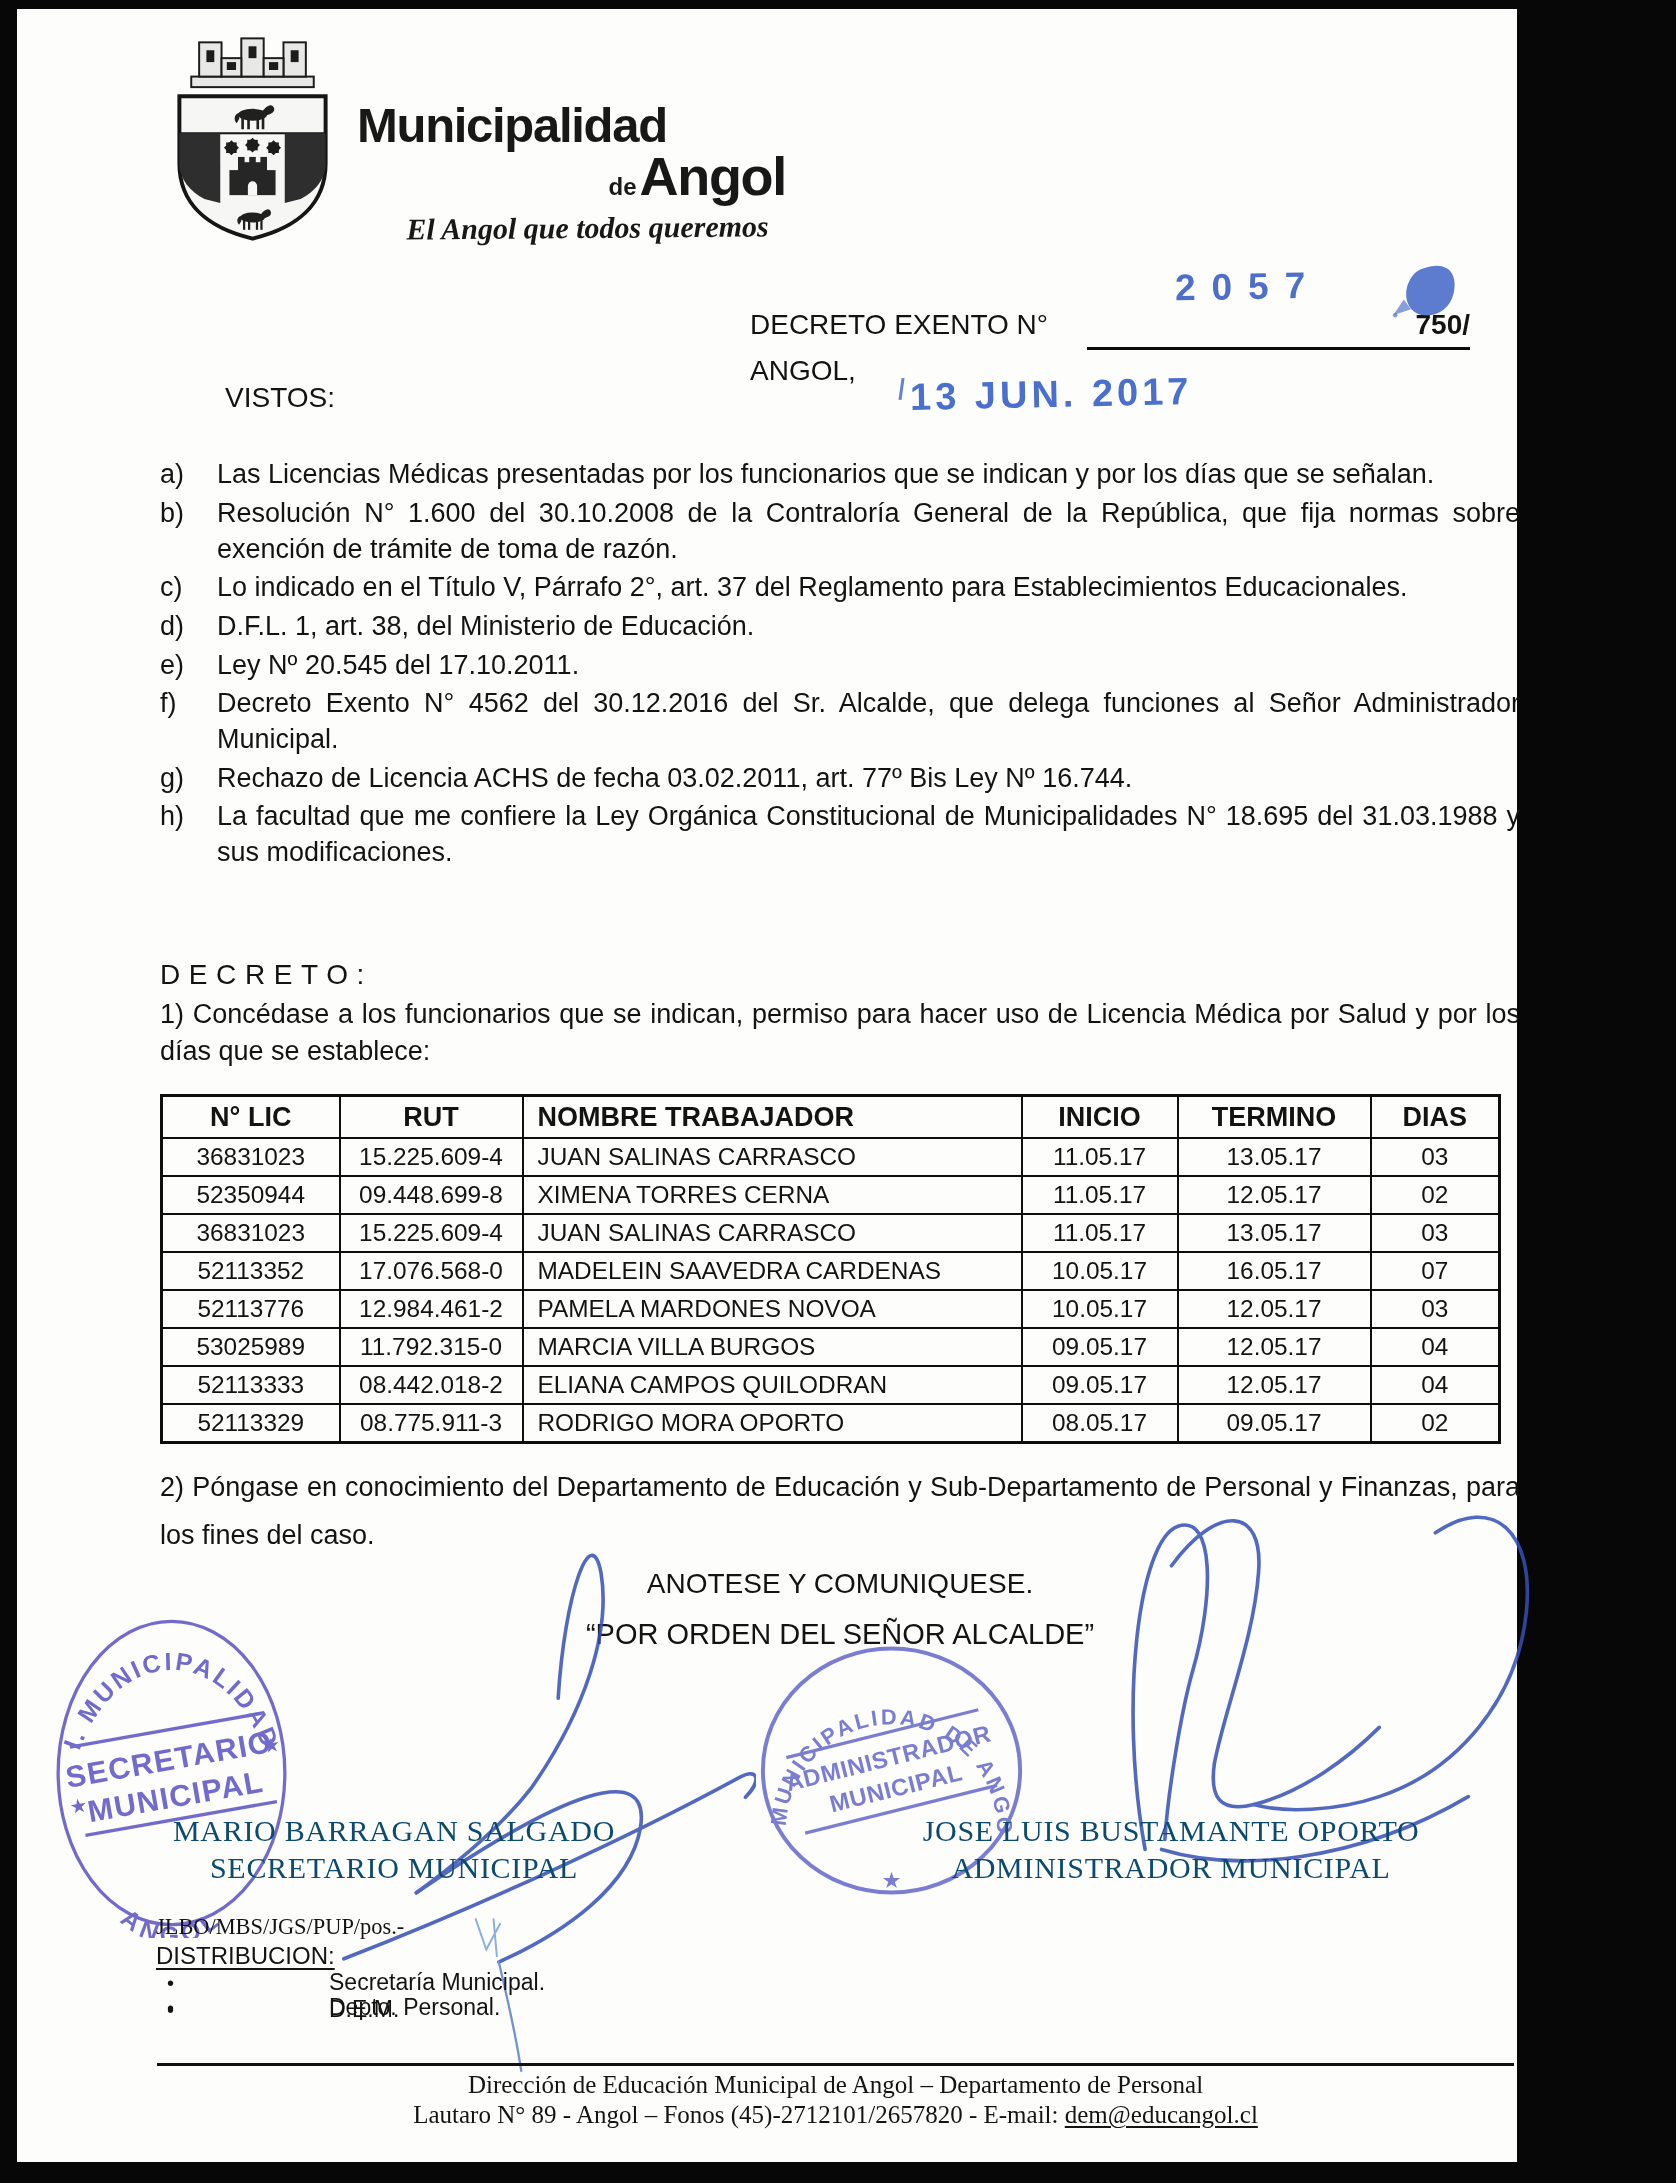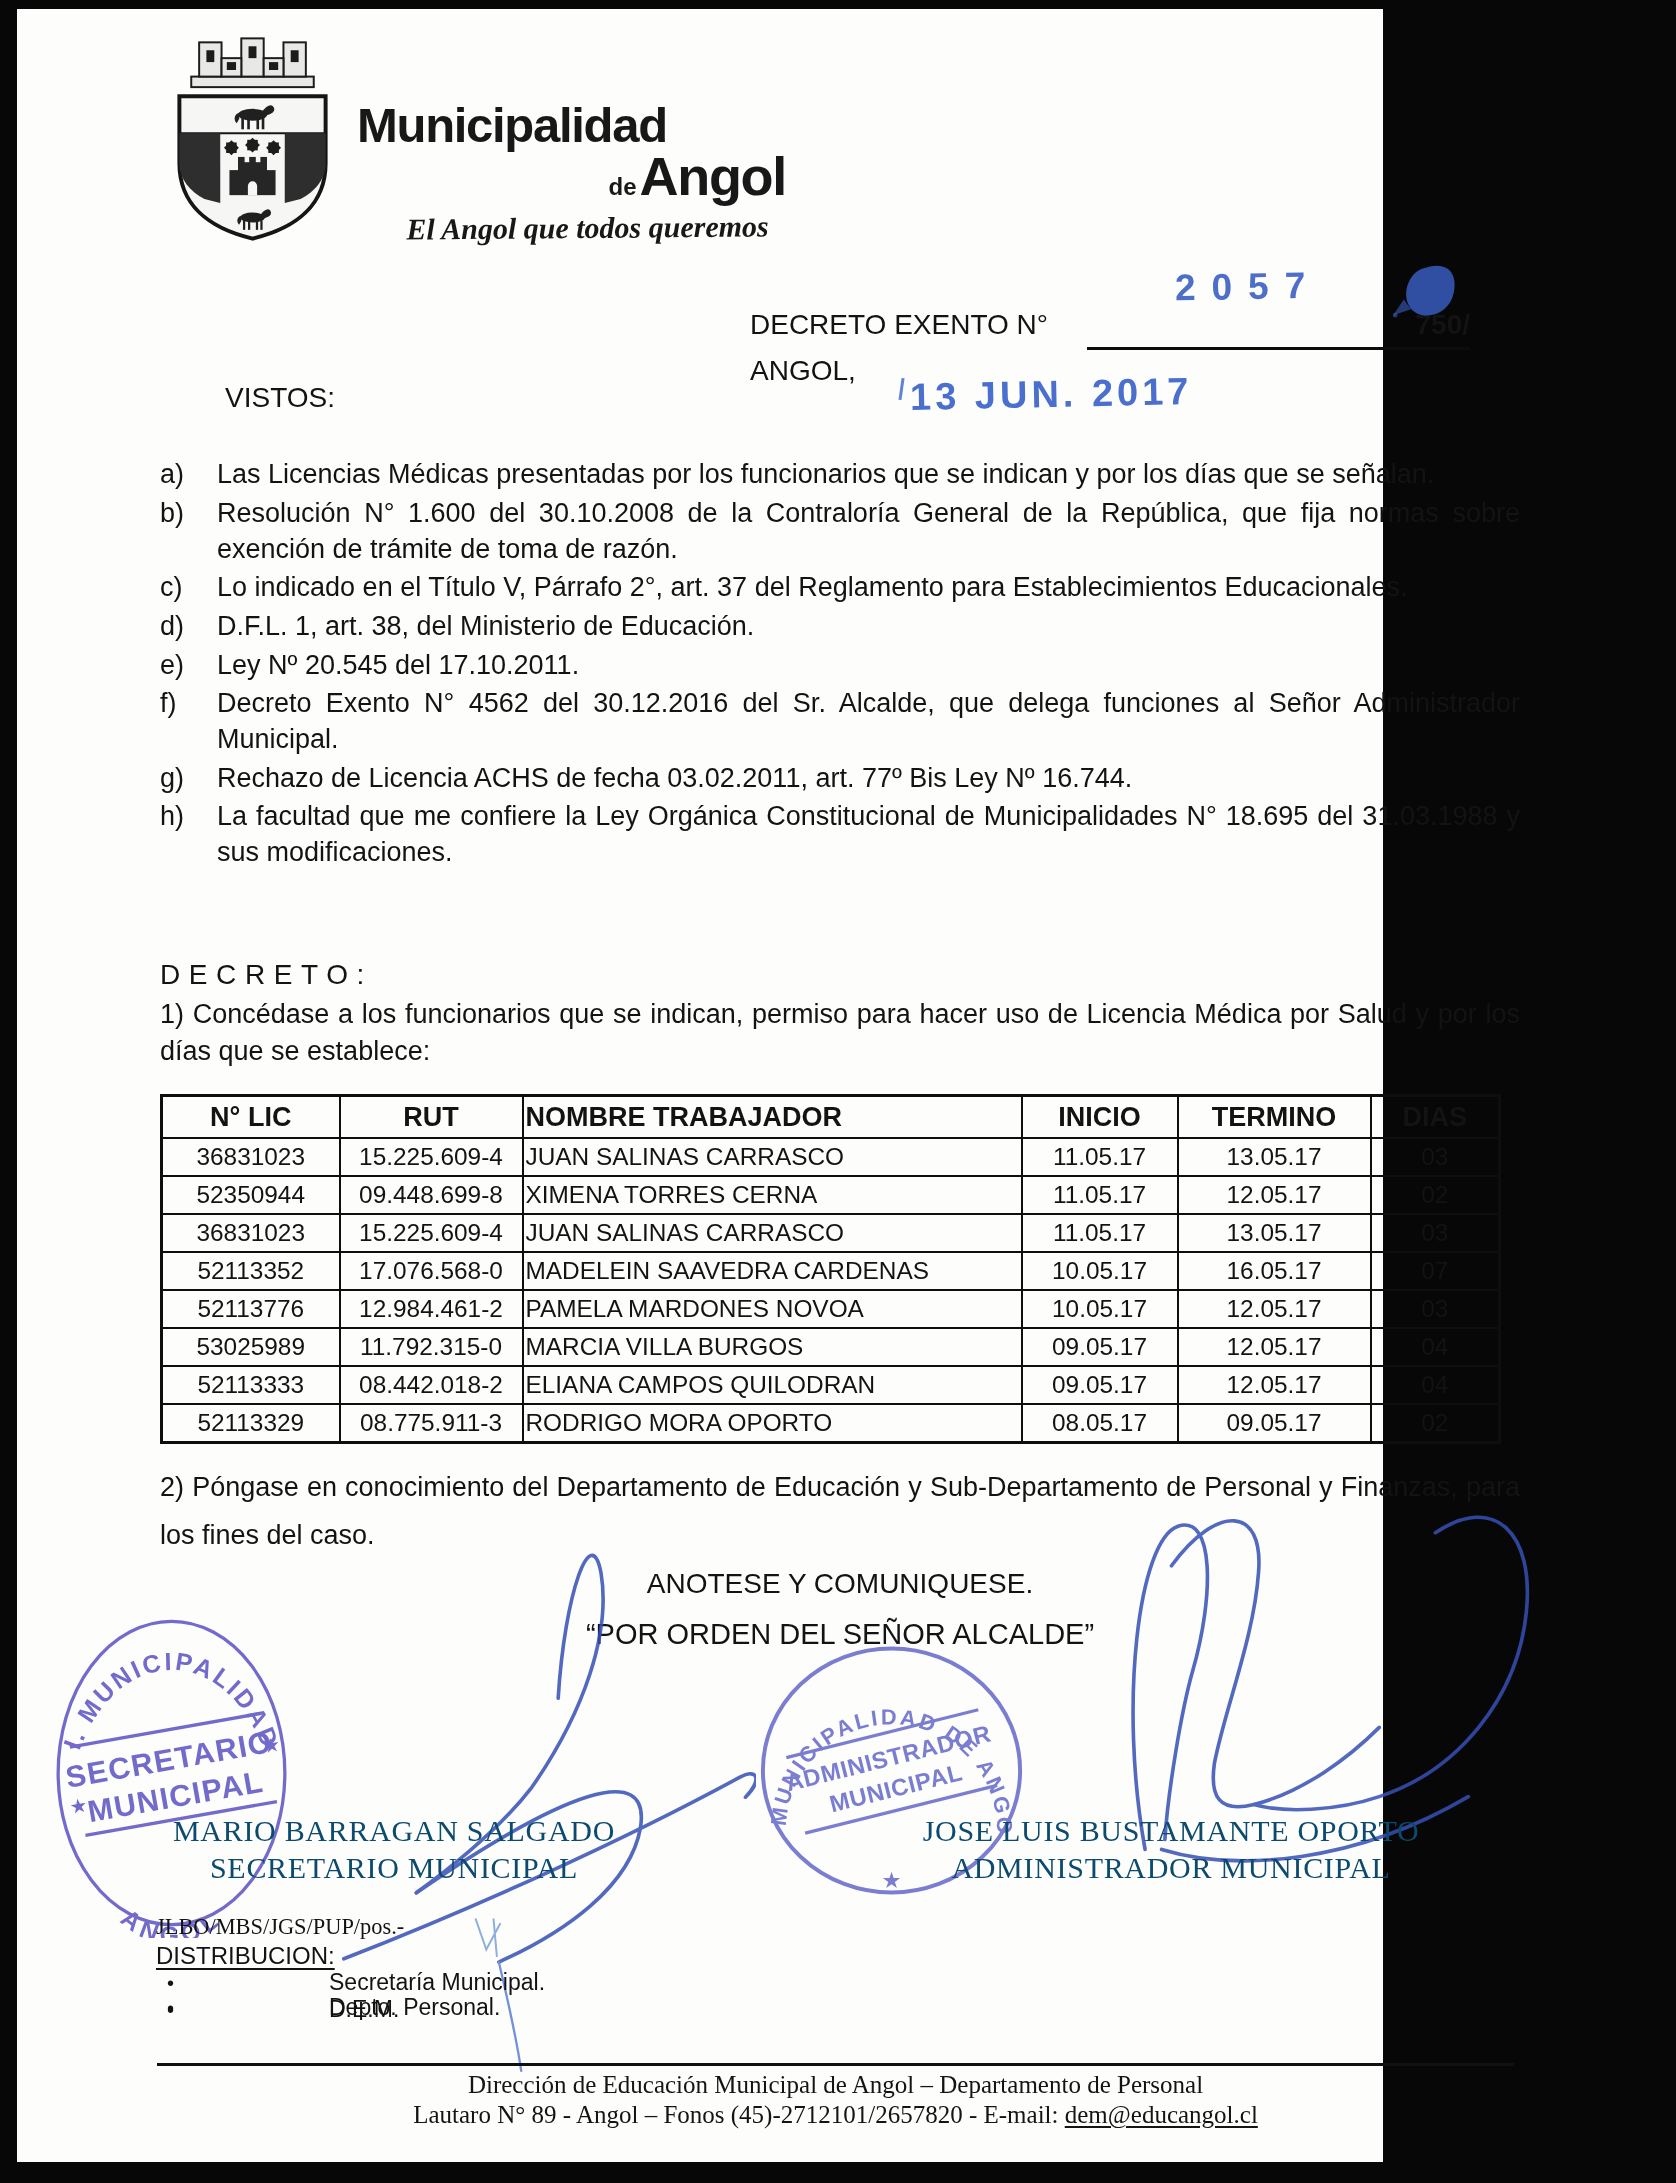--- a/index.html
+++ b/index.html
@@ -1,18 +1,18 @@
 <!DOCTYPE html>
 <html style="font-size:10.6px"><head>
 <meta charset="utf-8">
 <style>
   html,body{margin:0;padding:0;background:#000;}
   .scan{position:relative;width:1676px;height:2183px;background:#070707;overflow:hidden;
         font-family:"Liberation Sans",sans-serif;color:#131313;}
-  .paper{position:absolute;left:17px;top:9.2px;width:1366px;height:2153px;background:#fdfdfb;}
+  .paper{position:absolute;left:17px;top:9.2px;width:1500px;height:2153px;background:#fdfdfb;}
   .abs{position:absolute;}
 
   
   .org-name{left:340px;top:88px;font-size:49px;font-weight:700;letter-spacing:-1.3px;color:#181818;}
   .org-sub{left:340px;top:136px;width:429px;text-align:right;color:#181818;white-space:nowrap;}
   .org-sub .de{font-size:24px;font-weight:700;}
   .org-sub .city{font-size:54px;font-weight:700;letter-spacing:-1.3px;}
   .tagline{left:346px;top:202px;width:449px;text-align:center;
            font-family:"Liberation Serif",serif;font-style:italic;font-weight:700;
            font-size:30px;color:#181818;transform:rotate(-0.5deg);}
@@ -37,21 +37,21 @@
   .para{left:143px;width:1360px;font-size:27px;line-height:37px;text-align:justify;}
   .para1{top:987px;}
   .para2{top:1454px;line-height:48px;}
 
   
   .lic-table{left:143px;top:1085px;width:1338px;border-collapse:collapse;table-layout:fixed;}
   .lic-table th,.lic-table td{border:2px solid #0e0e0e;overflow:hidden;white-space:nowrap;}
   .lic-table{border:3.3px solid #0e0e0e;}
   .lic-table th{height:38px;font-size:27px;font-weight:700;}
   .lic-table td{height:34px;font-size:24.4px;text-align:center;}
-  .lic-table th.cname,.lic-table td.cname{text-align:left;padding-left:2px;}
+  .lic-table th.cname,.lic-table td.cname{text-align:left;padding-left:14px;}
 
   
   .anotese{left:143px;top:1559px;width:1360px;text-align:center;font-size:28px;}
   .por-orden{left:143px;top:1609px;width:1360px;text-align:center;font-size:29px;}
 
   
   .signer{width:528px;text-align:center;font-family:"Liberation Serif",serif;
           font-size:30px;line-height:37px;letter-spacing:0.7px;color:#0c4a6e;}
   .signer-left{left:113px;top:1803px;}
   .signer-right{left:890px;top:1803px;}

